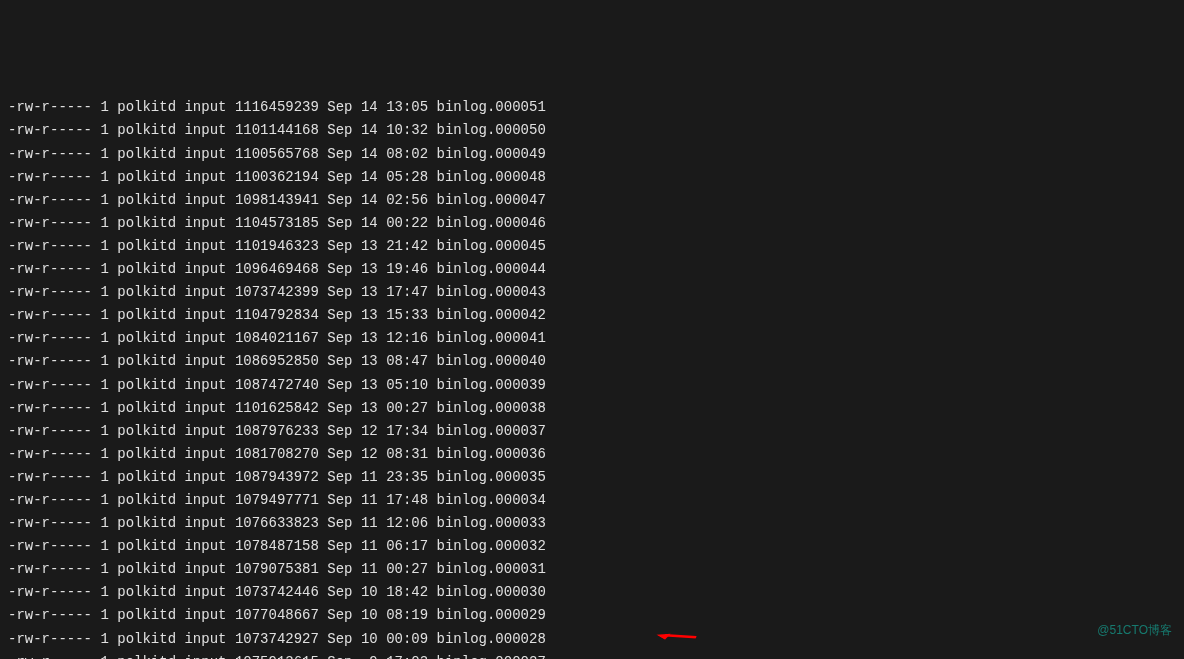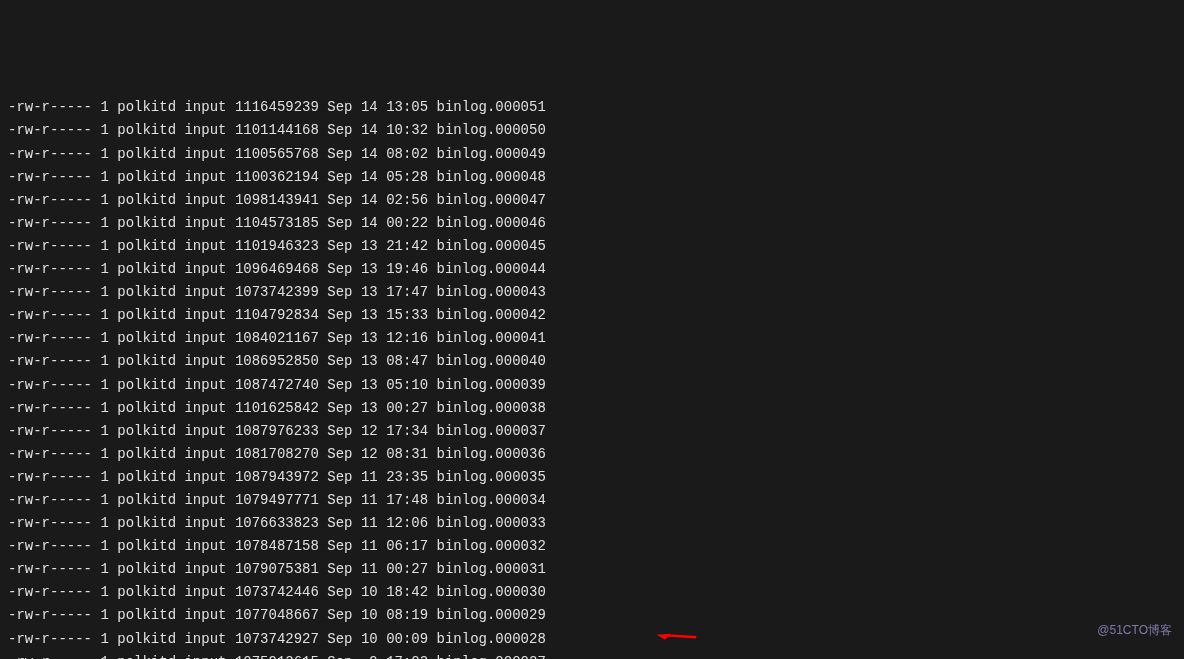--- a/index.html
+++ b/index.html
@@ -36,21 +36,21 @@
       top: 574px;
       color: #ff0000;
       font-size: 24px;
       transform: rotate(30deg);
       pointer-events: none;
     }
     .watermark {
       position: absolute;
       right: 12px;
       bottom: 18px;
-      color: #c4b5fd;
+      color: #14b8a6;
       font-size: 12px;
       font-family: Arial, sans-serif;
       opacity: 0.6;
     }
   </style>
 </head>
 <body>
 
 
 

